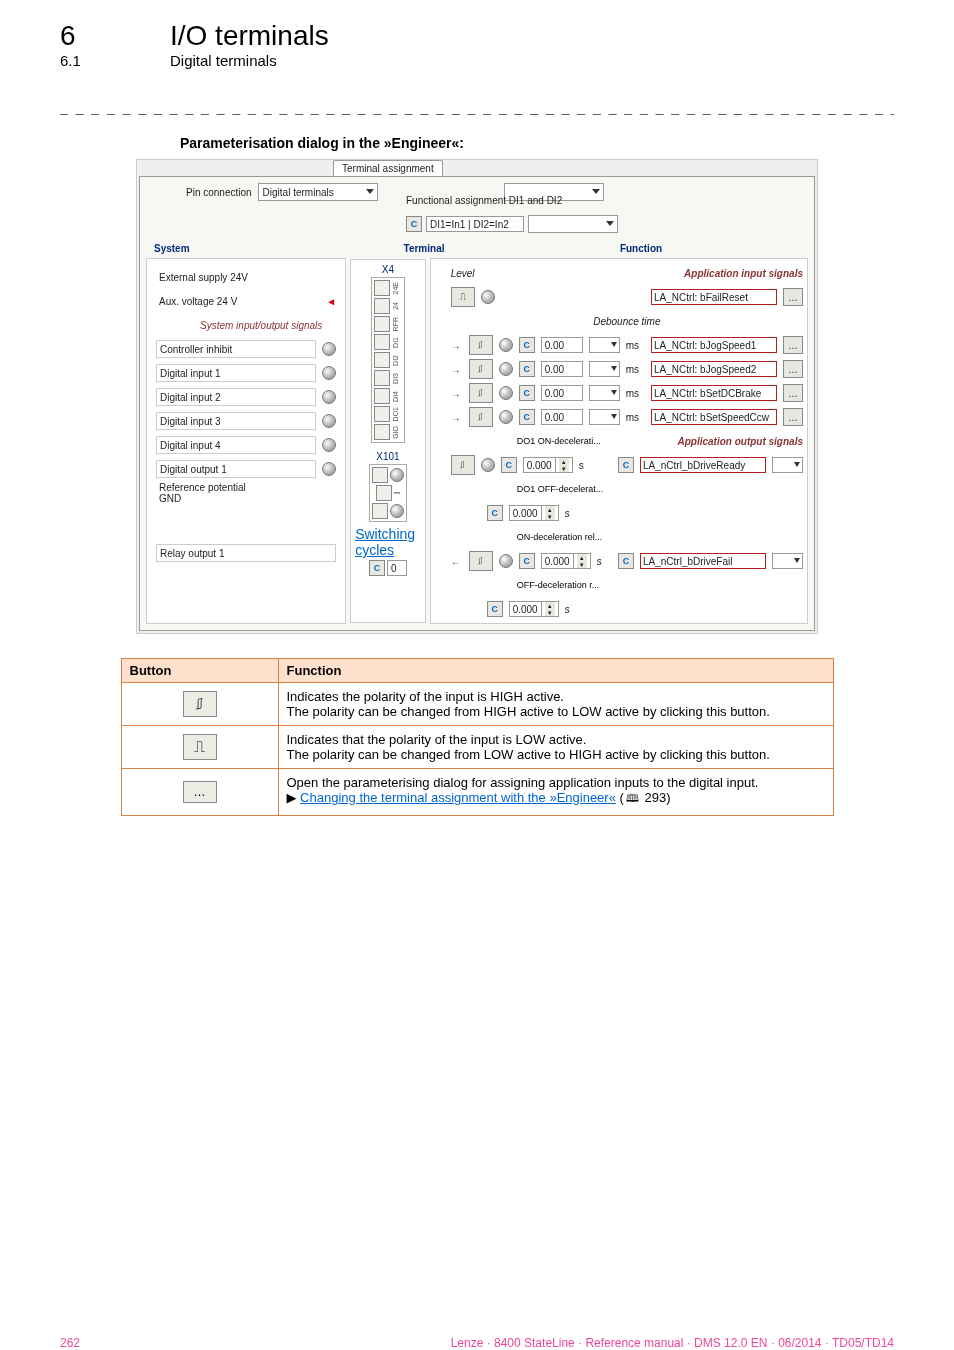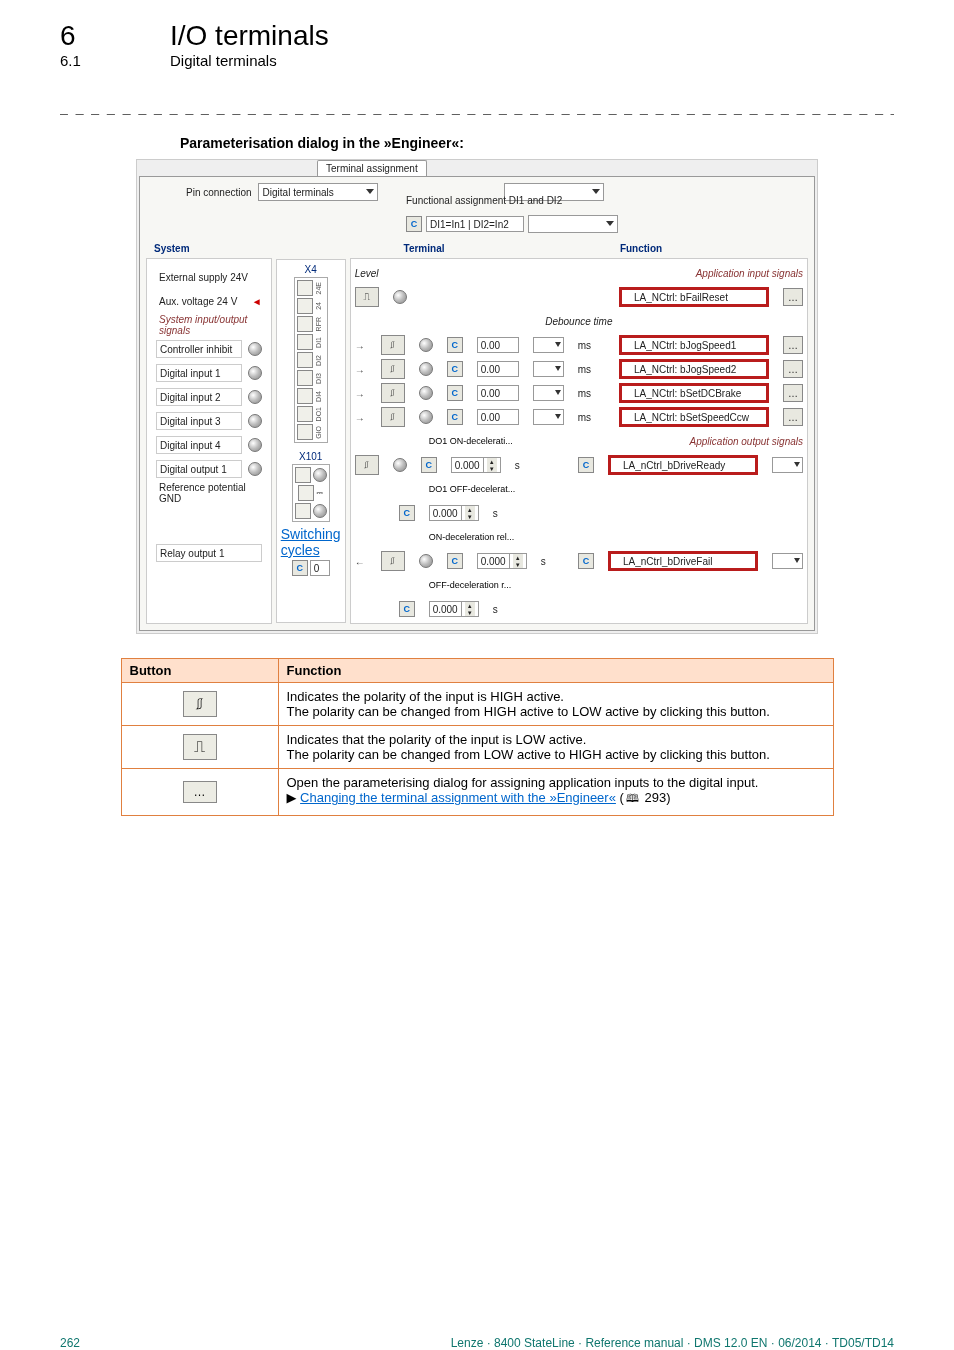--- a/index.html
+++ b/index.html
@@ -68,20 +68,21 @@
     display: flex;
     padding-left: 180px;
     background: #efefef;
   }
   .ss-tab {
     background: #fff;
     border: 1px solid #999;
     border-bottom: none;
     padding: 2px 8px;
     border-radius: 2px 2px 0 0;
+    margin-left: 16px;
   }
   .ss-body {
     background: #f7f7f4;
     border: 1px solid #999;
     margin: 0 2px 2px 2px;
     padding: 6px;
   }
   .ss-pinrow {
     display: flex;
     align-items: center;
@@ -159,21 +160,21 @@
     background: #fff;
     padding: 1px 3px;
     height: 14px;
     display: flex;
     align-items: center;
   }
   .sys-plain {
     flex: 1;
     padding: 1px 3px;
   }
-  .sys-red { color: #883333; font-style: italic; }
+  .sys-red { color: #883333; font-style: italic; margin-left: 41px; }
   .led {
     width: 12px; height: 12px; border-radius: 50%;
     background: radial-gradient(circle at 35% 35%, #fff, #bbb 50%, #888);
     border: 1px solid #777;
   }
   .terminal-panel {
     width: 80px;
     border: 1px solid #ccc;
     background: #fff;
     margin: 1px 4px;
@@ -213,43 +214,43 @@
   .function-panel {
     flex: 1;
     border: 1px solid #ccc;
     background: #fff;
     padding: 4px;
     display: flex;
     flex-direction: column;
     gap: 4px;
   }
   .fp-row {
-    display: flex; align-items: center; gap: 14px; height: 20px;
+    display: flex; align-items: center; gap: 6px; height: 20px; margin-left: 16px;
   }
   .pol-btn {
     display: inline-flex; align-items: center; justify-content: center;
     width: 22px; height: 18px; border: 1px solid #888; background: #e8e8e0;
   }
   .val-field {
     border: 1px solid #999; background: #fff; height: 14px; min-width: 34px;
     display: inline-flex; align-items: center; padding: 0 3px;
   }
   .ms-dd {
     border: 1px solid #999; background: #fff; height: 14px; min-width: 14px;
     display: inline-flex; align-items: center; position: relative; padding: 0 12px 0 3px;
   }
   .ms-dd::after {
     content: ""; position: absolute; right: 2px; top: 4px;
     border-left: 3px solid transparent; border-right: 3px solid transparent; border-top: 5px solid #333;
   }
   .app-sig {
-    border: 3px solid #b91c1c; background: #fff; height: 14px;
-    display: inline-flex; align-items: center; padding: 0 12px; min-width: 120px;
-  }
-  .app-red-title { color: #883333; font-style: italic; }
+    border: 1px solid #b91c1c; background: #fff; height: 14px;
+    display: inline-flex; align-items: center; padding: 0 2px; min-width: 120px;
+  }
+  .app-red-title { color: #883333; font-style: italic; font-weight: bold; }
   .dots-btn {
     border: 1px solid #888; background: #e8e8e0; width: 18px; height: 16px;
     display: inline-flex; align-items: center; justify-content: center; font-size: 10px;
   }
   .arrow-right::before {
     content: "→"; margin-right: 2px; color: #444;
   }
   .arrow-left::before {
     content: "←"; margin-right: 2px; color: #444;
   }
@@ -298,21 +299,21 @@
     font-size: 12px;
   }
   .link-blue { color: #0066cc; text-decoration: underline; }
   .book-icon::before { content: "🕮"; font-size: 11px; margin: 0 2px; }
 
   .footer {
     margin-top: 520px;
     display: flex;
     justify-content: space-between;
     font-size: 12px;
-    color: #0f766e;
+    color: #ec4899;
   }
 </style>
 </head>
 <body>
 
 <div class="page">
 
   <div class="header">
     <div class="header-line1">
       <div class="header-num">6</div>

